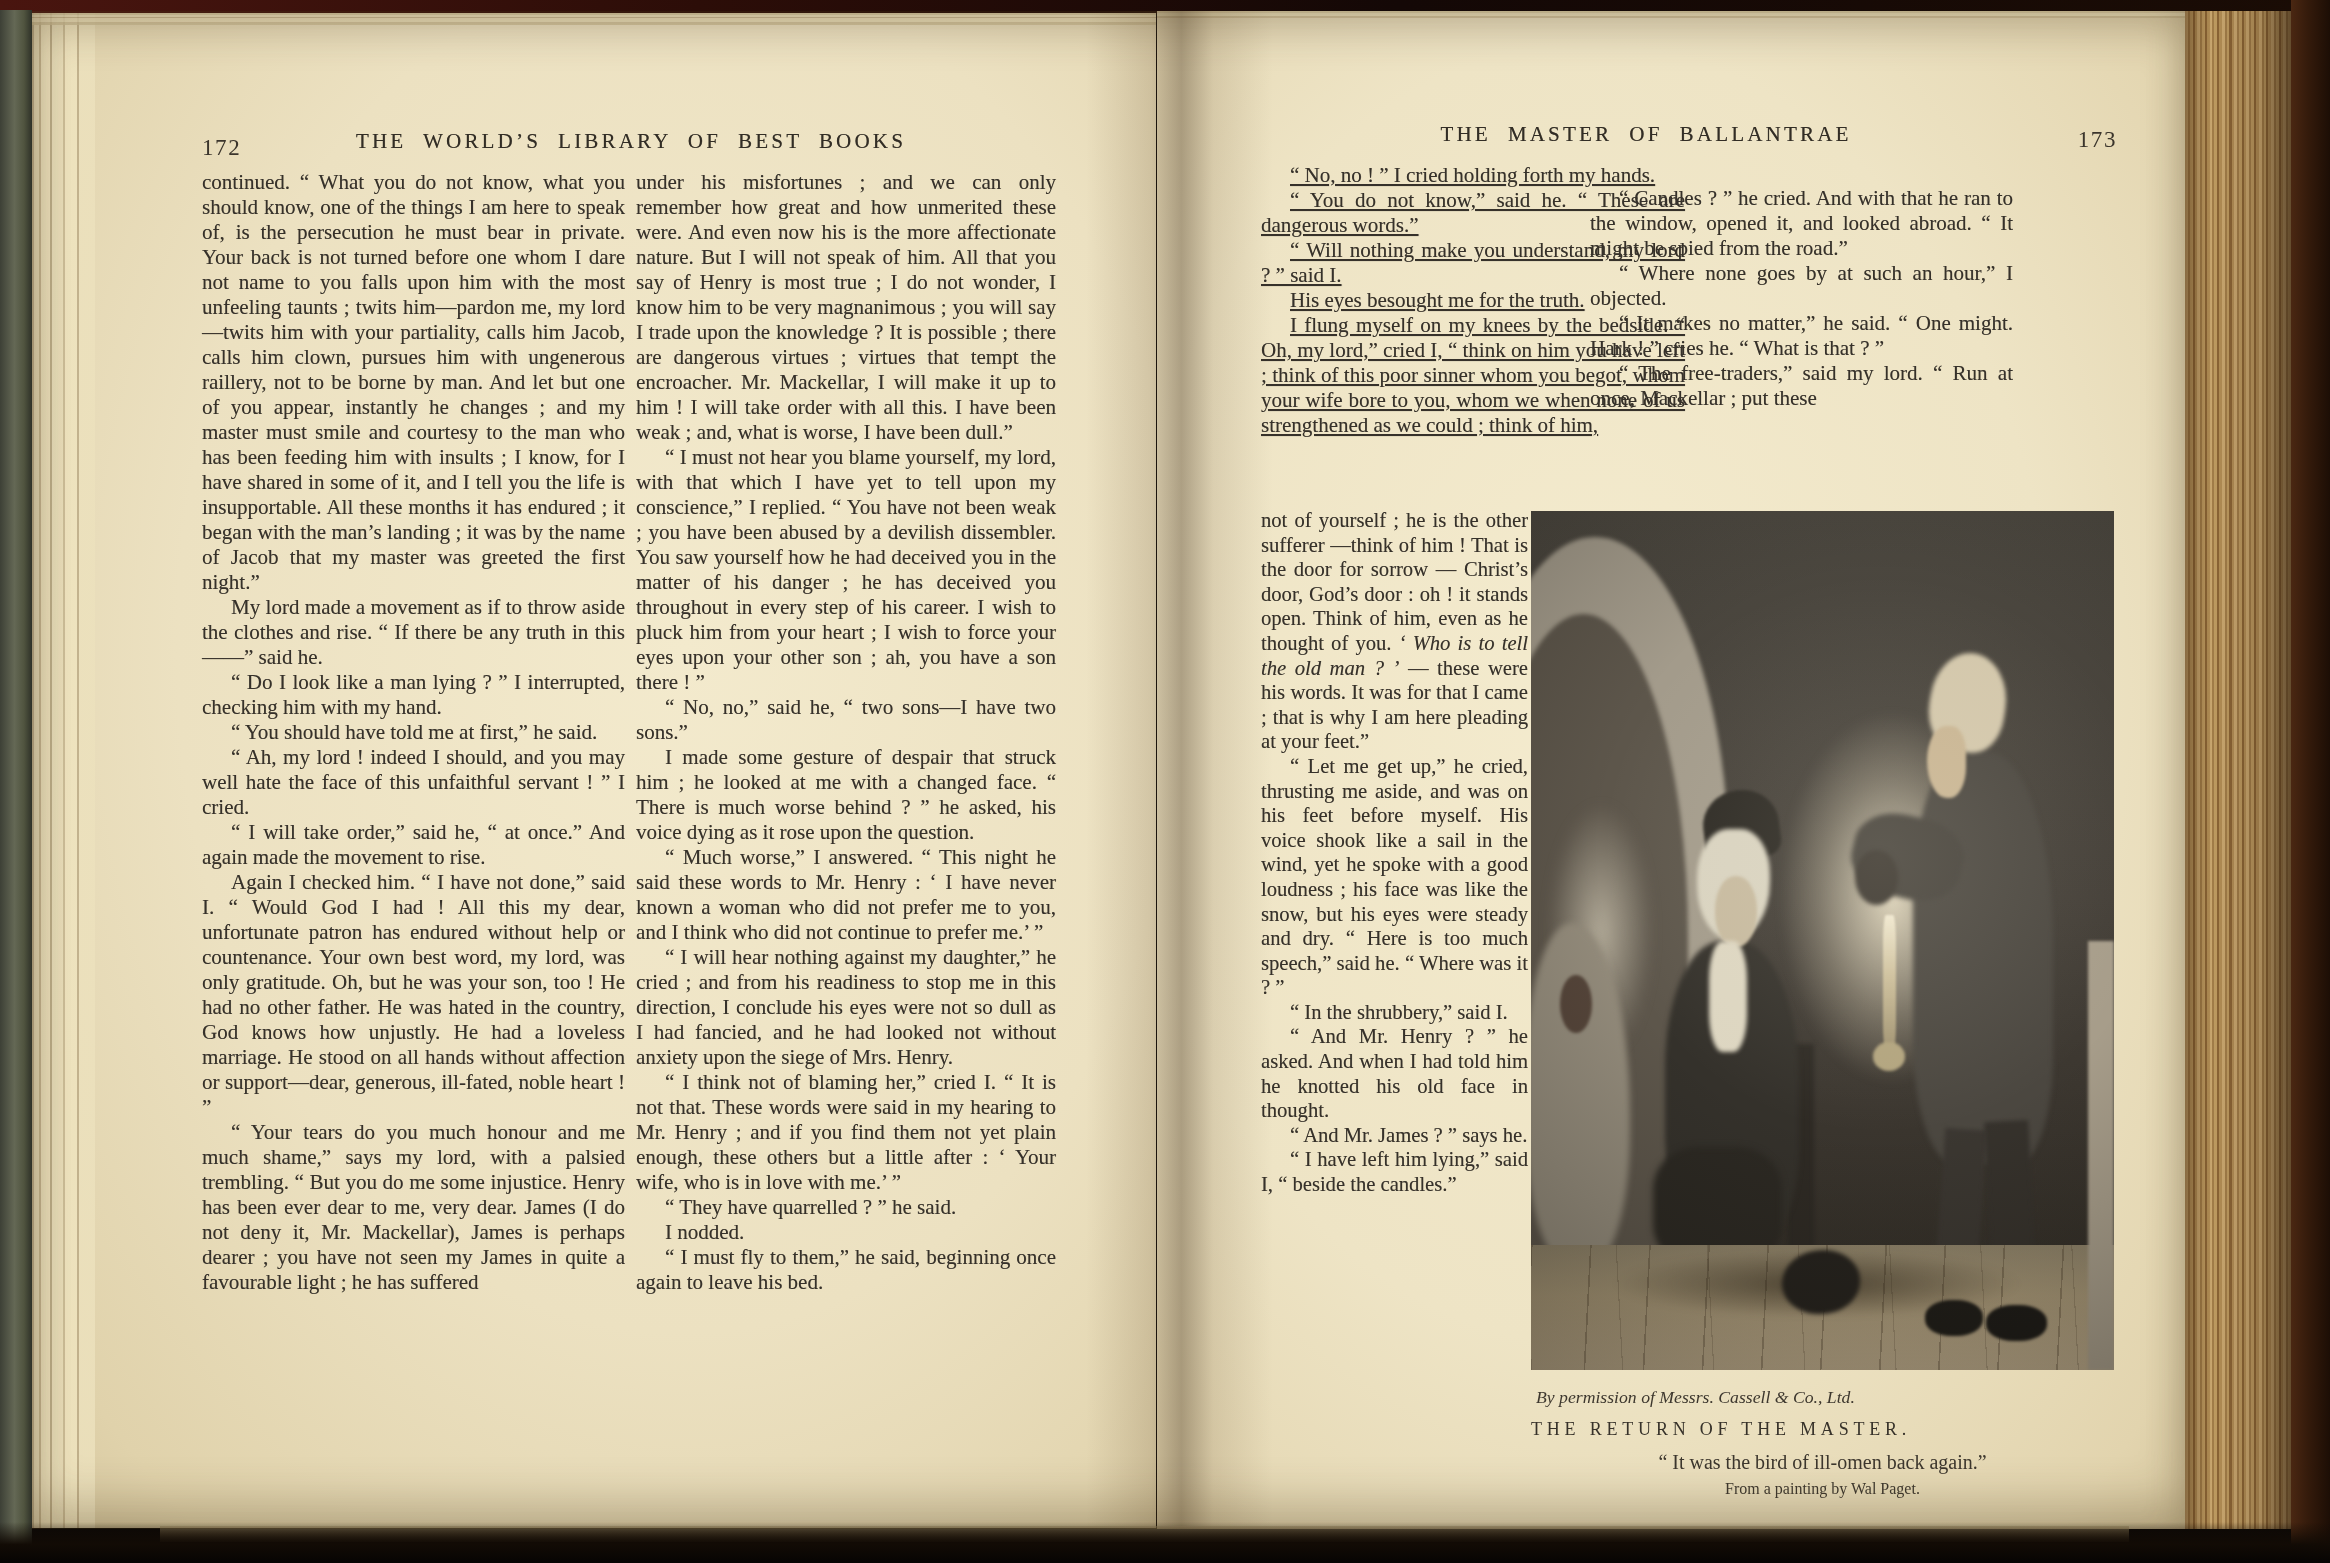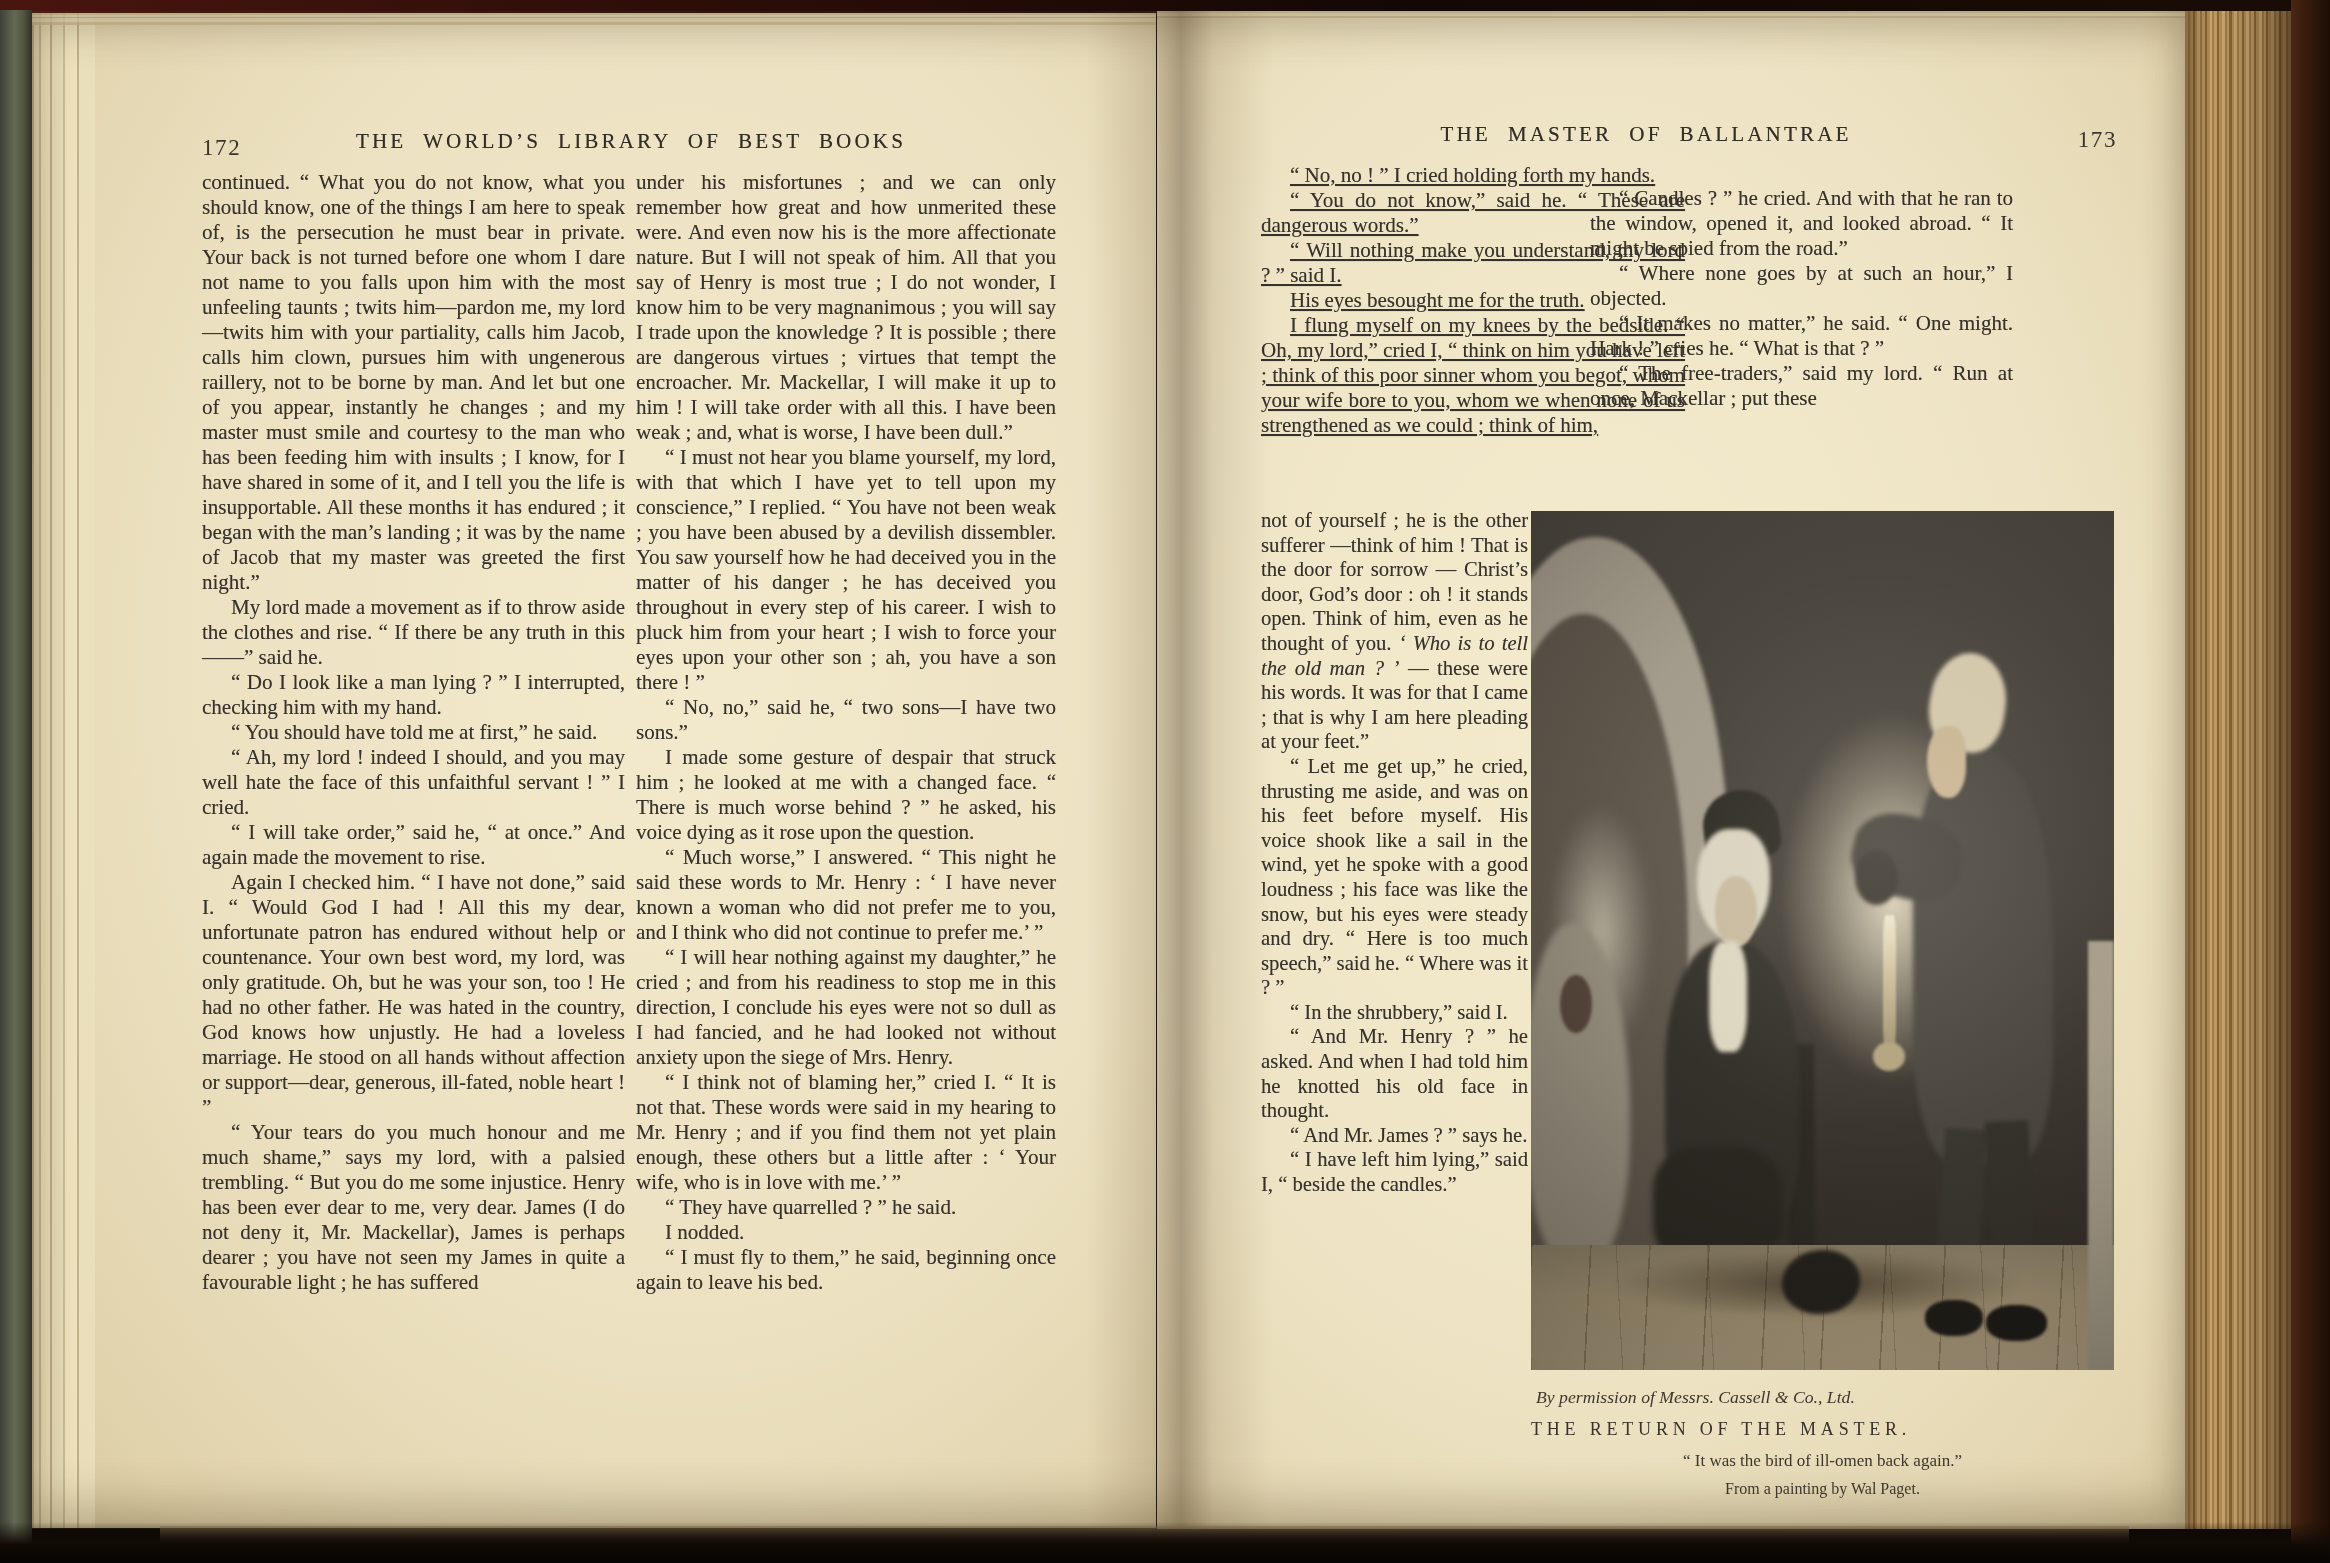--- a/index.html
+++ b/index.html
@@ -100,21 +100,21 @@
                background:
                 repeating-linear-gradient(93deg, rgba(58,44,27,.5) 0 1.6px, rgba(0,0,0,0) 1.6px 59px),
                 repeating-linear-gradient(87deg, rgba(58,44,27,.32) 0 1.1px, rgba(0,0,0,0) 1.1px 91px); }
   .il-fshadow{ left:14%; top:86%; width:70%; height:8%;
                background:radial-gradient(closest-side, rgba(40,32,20,.6), rgba(0,0,0,0)); filter:blur(3.2px); }
   .il-bundle { left:43%; top:86%; width:13.5%; height:7.5%; background:#26231e; border-radius:52% 46% 50% 46%; filter:blur(2.1px); }
   .il-tone   { inset:0; background:radial-gradient(circle at 60% 40%, rgba(248,242,222,.14) 0%, rgba(0,0,0,0) 45%, rgba(10,8,5,.32) 100%); }
 
   .cap-permission { left:1536px; top:1387px; width:578px; font-style:italic; font-size:17.7px; color:#3d372e; text-align:left; }
   .cap-title      { left:1531px; top:1419px; width:583px; text-align:left; font-size:18px; letter-spacing:4.8px; color:#37322a; }
-  .cap-quote      { left:1531px; top:1451px; width:583px; text-align:center; font-size:17px; color:#3d372e; }
+  .cap-quote      { left:1531px; top:1451px; width:583px; text-align:center; font-size:20px; color:#3d372e; }
   .cap-credit     { left:1531px; top:1480px; width:583px; text-align:center; font-size:16px; color:#3d372e; }
 </style>
 </head>
 <body>
 
 <div id="stage">
 
   <div class="abs bg-top"></div>
   <div class="abs left-cover"></div>
   <div class="abs left-page"></div>

